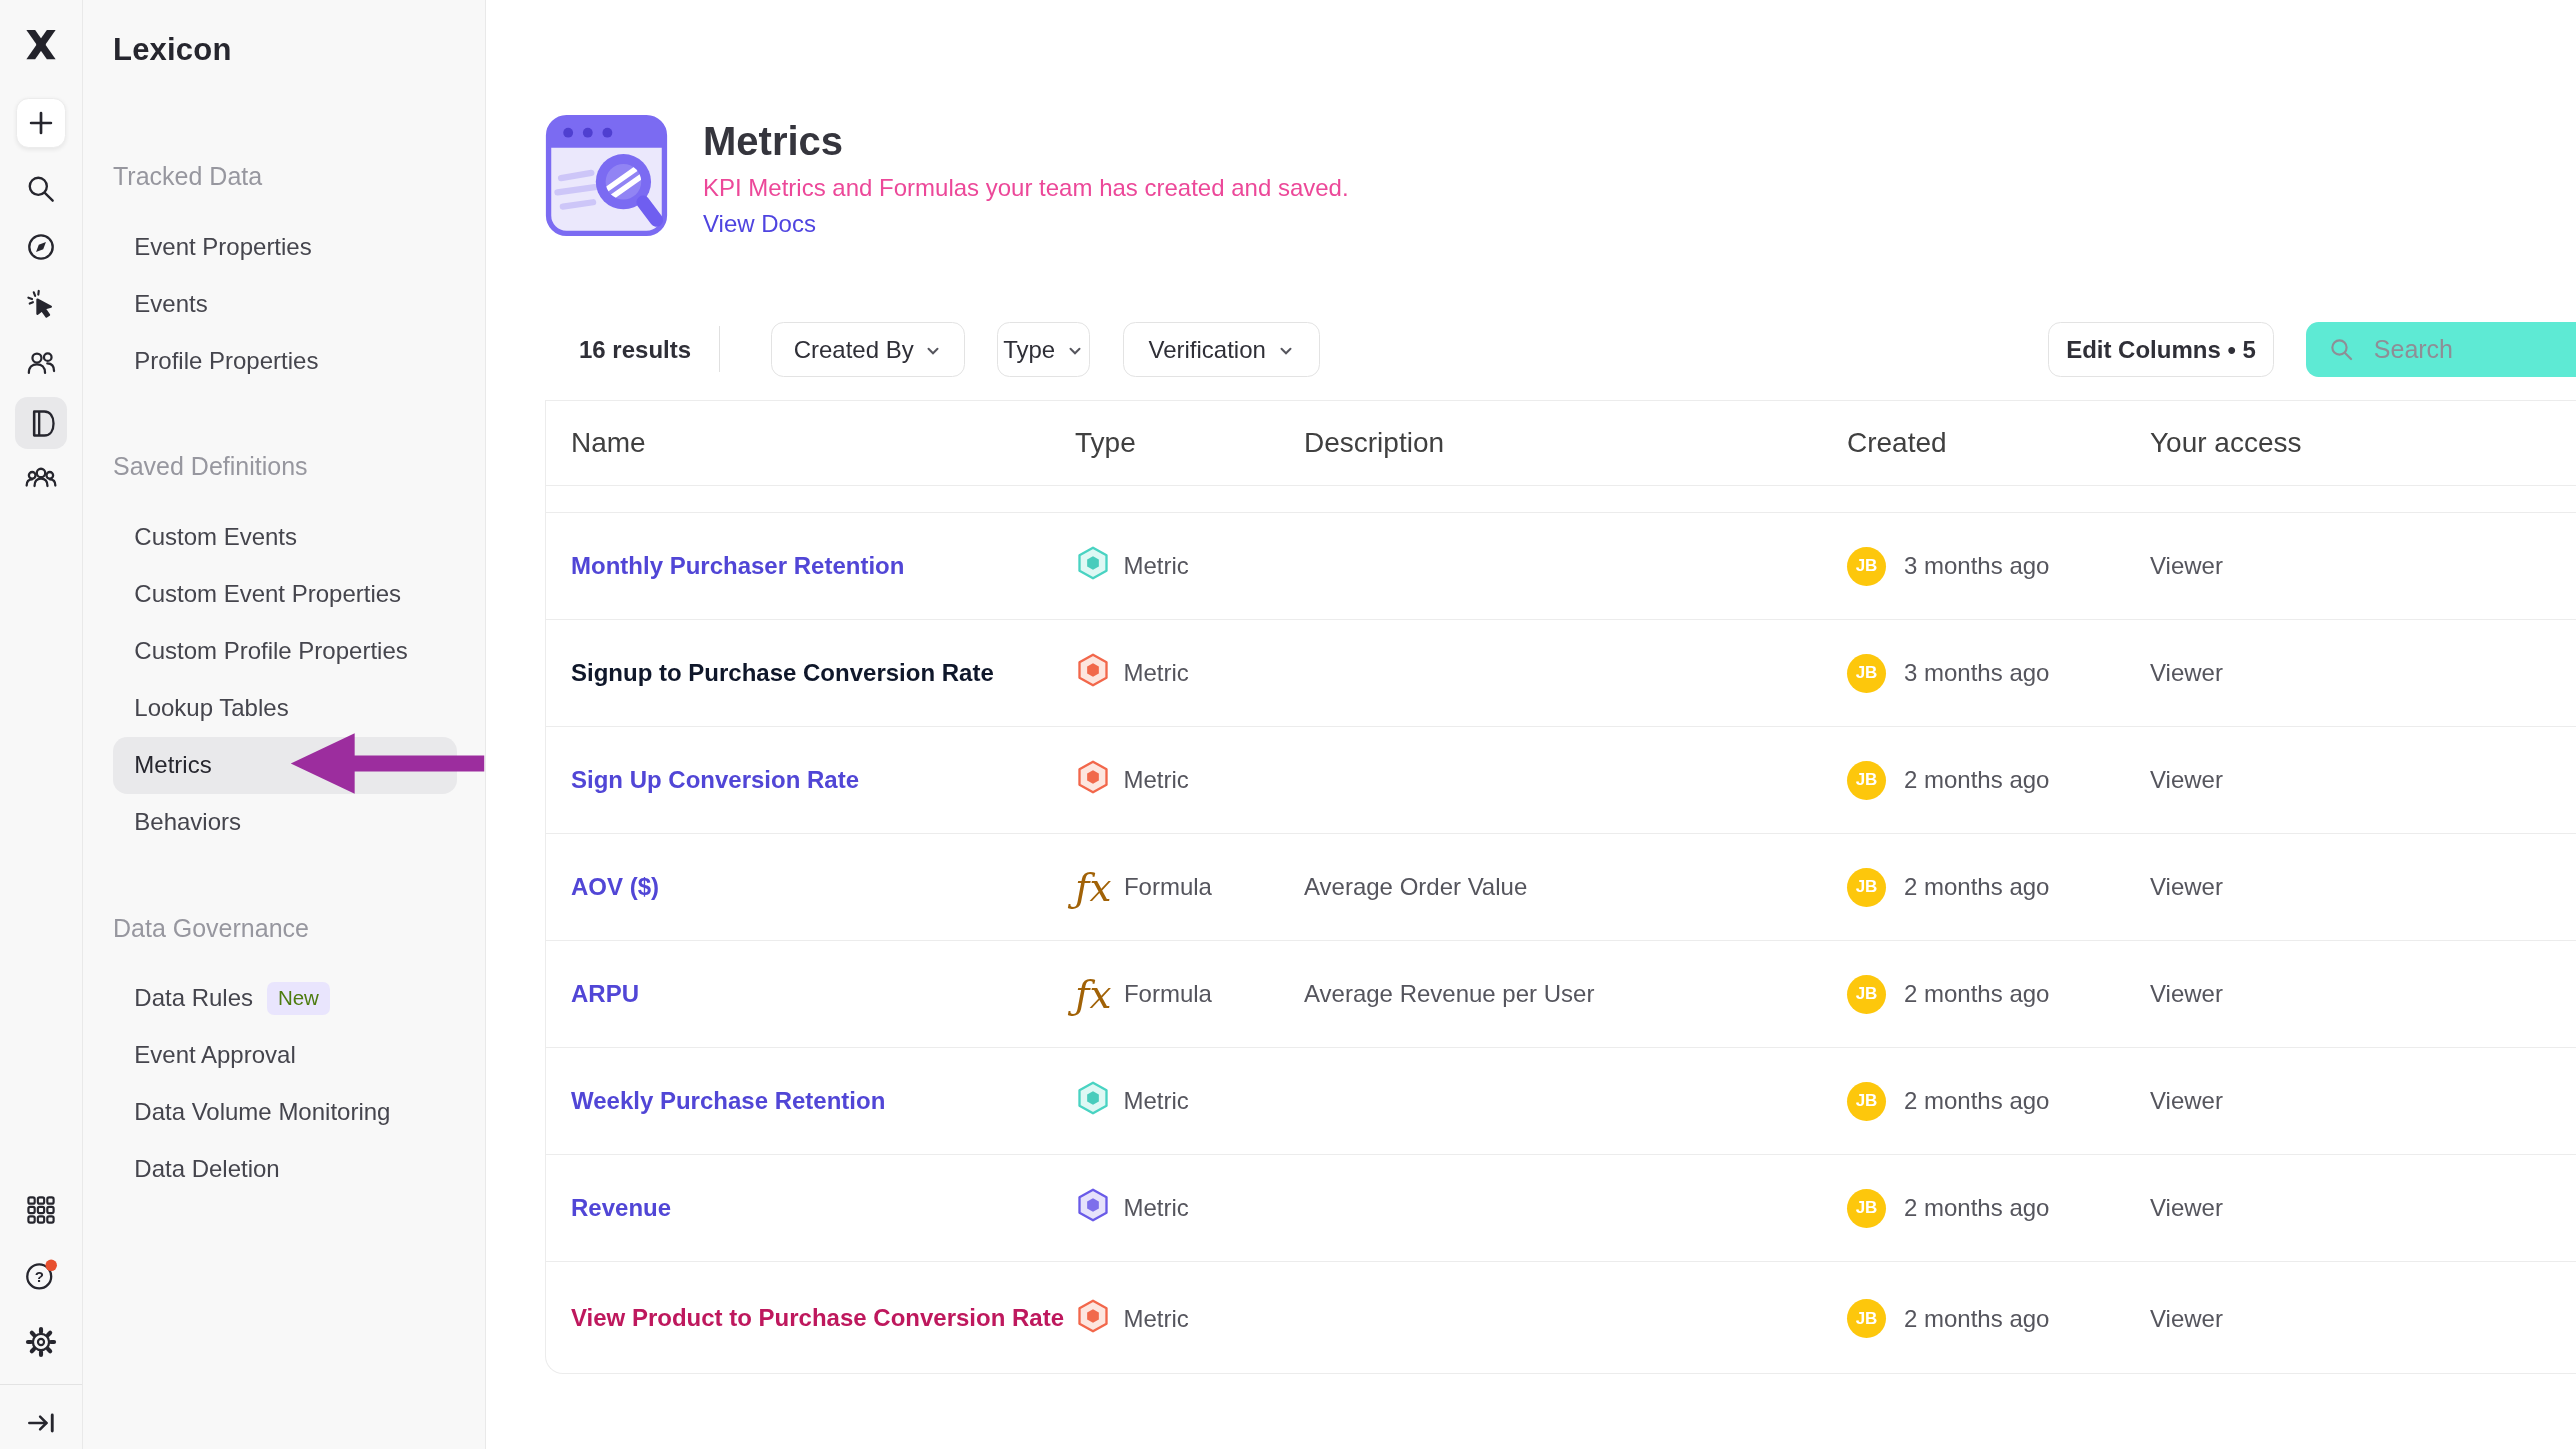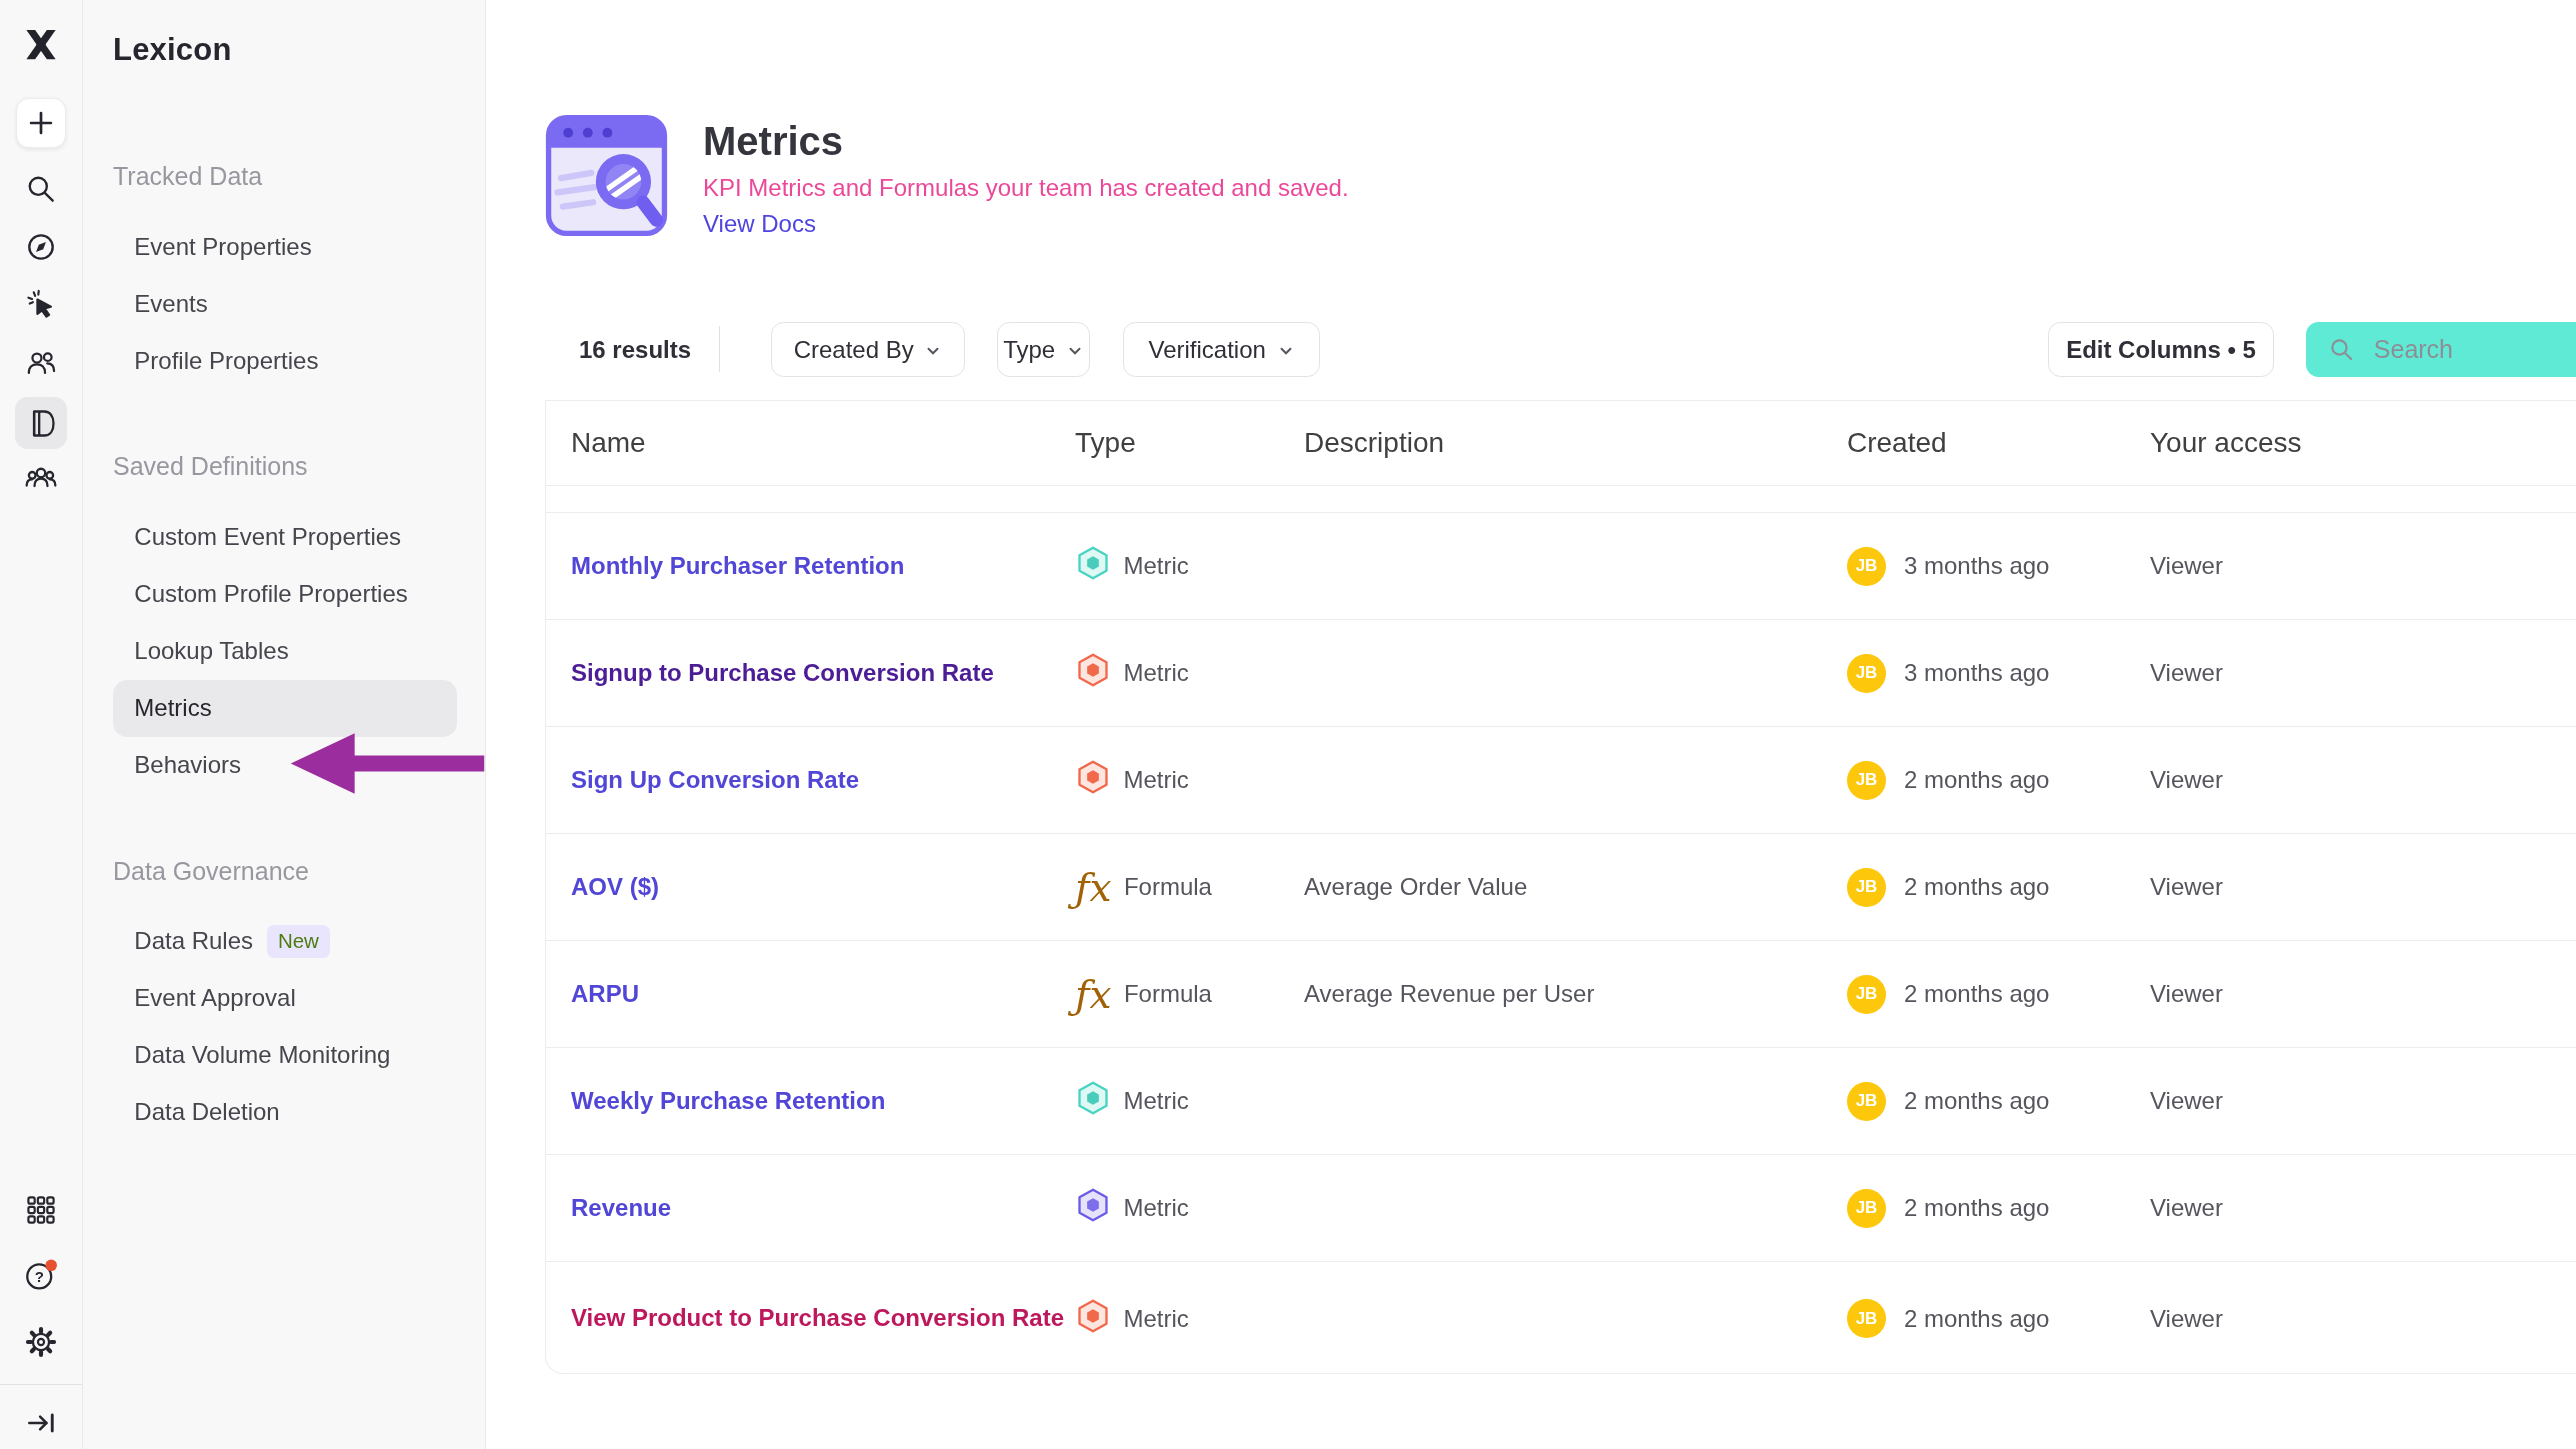--- a/index.html
+++ b/index.html
@@ -200,20 +200,23 @@
 
   <div class="sb-item">
     <span class="sb-item-label">Profile Properties</span>
   </div>
 </div>
   </div>
 
   <div class="sb-section">
     <div class="sb-label">Saved Definitions</div>
     <div class="sb-items">
+  <div class="sb-item">
+    <span class="sb-item-label">Custom Events</span>
+  </div>
 
   <div class="sb-item">
     <span class="sb-item-label">Custom Event Properties</span>
   </div>
 
   <div class="sb-item">
     <span class="sb-item-label">Custom Profile Properties</span>
   </div>
 
   <div class="sb-item">
@@ -340,21 +343,21 @@
     </div>
     <div class="c-desc"></div>
     <div class="c-created">
       <span class="avatar" style="background: rgb(253, 199, 12);">JB</span>
       <span class="created-txt">3 months ago</span>
     </div>
     <div class="c-access">Viewer</div>
   </div>
 
   <div class="trow body">
-    <div class="c-name"><a class="name-link" style="color: #4c1d95;">Signup to Purchase Conversion Rate</a></div>
+    <div class="c-name"><a class="name-link" style="color: #0f172a;">Signup to Purchase Conversion Rate</a></div>
     <div class="c-type">
       <span class="type-ic"><svg width="36" height="36" viewBox="0 0 40 40">
   <polygon points="20,3 35,11.5 35,28.5 20,37 5,28.5 5,11.5" fill="#fde6df" stroke="#f2674b" stroke-width="2.6" stroke-linejoin="round"></polygon>
   <polygon points="20,12.5 26.5,16.2 26.5,23.8 20,27.5 13.5,23.8 13.5,16.2" fill="#ee5231" opacity="0.85"></polygon>
               </svg></span>
       <span>Metric</span>
     </div>
     <div class="c-desc"></div>
     <div class="c-created">
       <span class="avatar" style="background: rgb(253, 199, 12);">JB</span>

